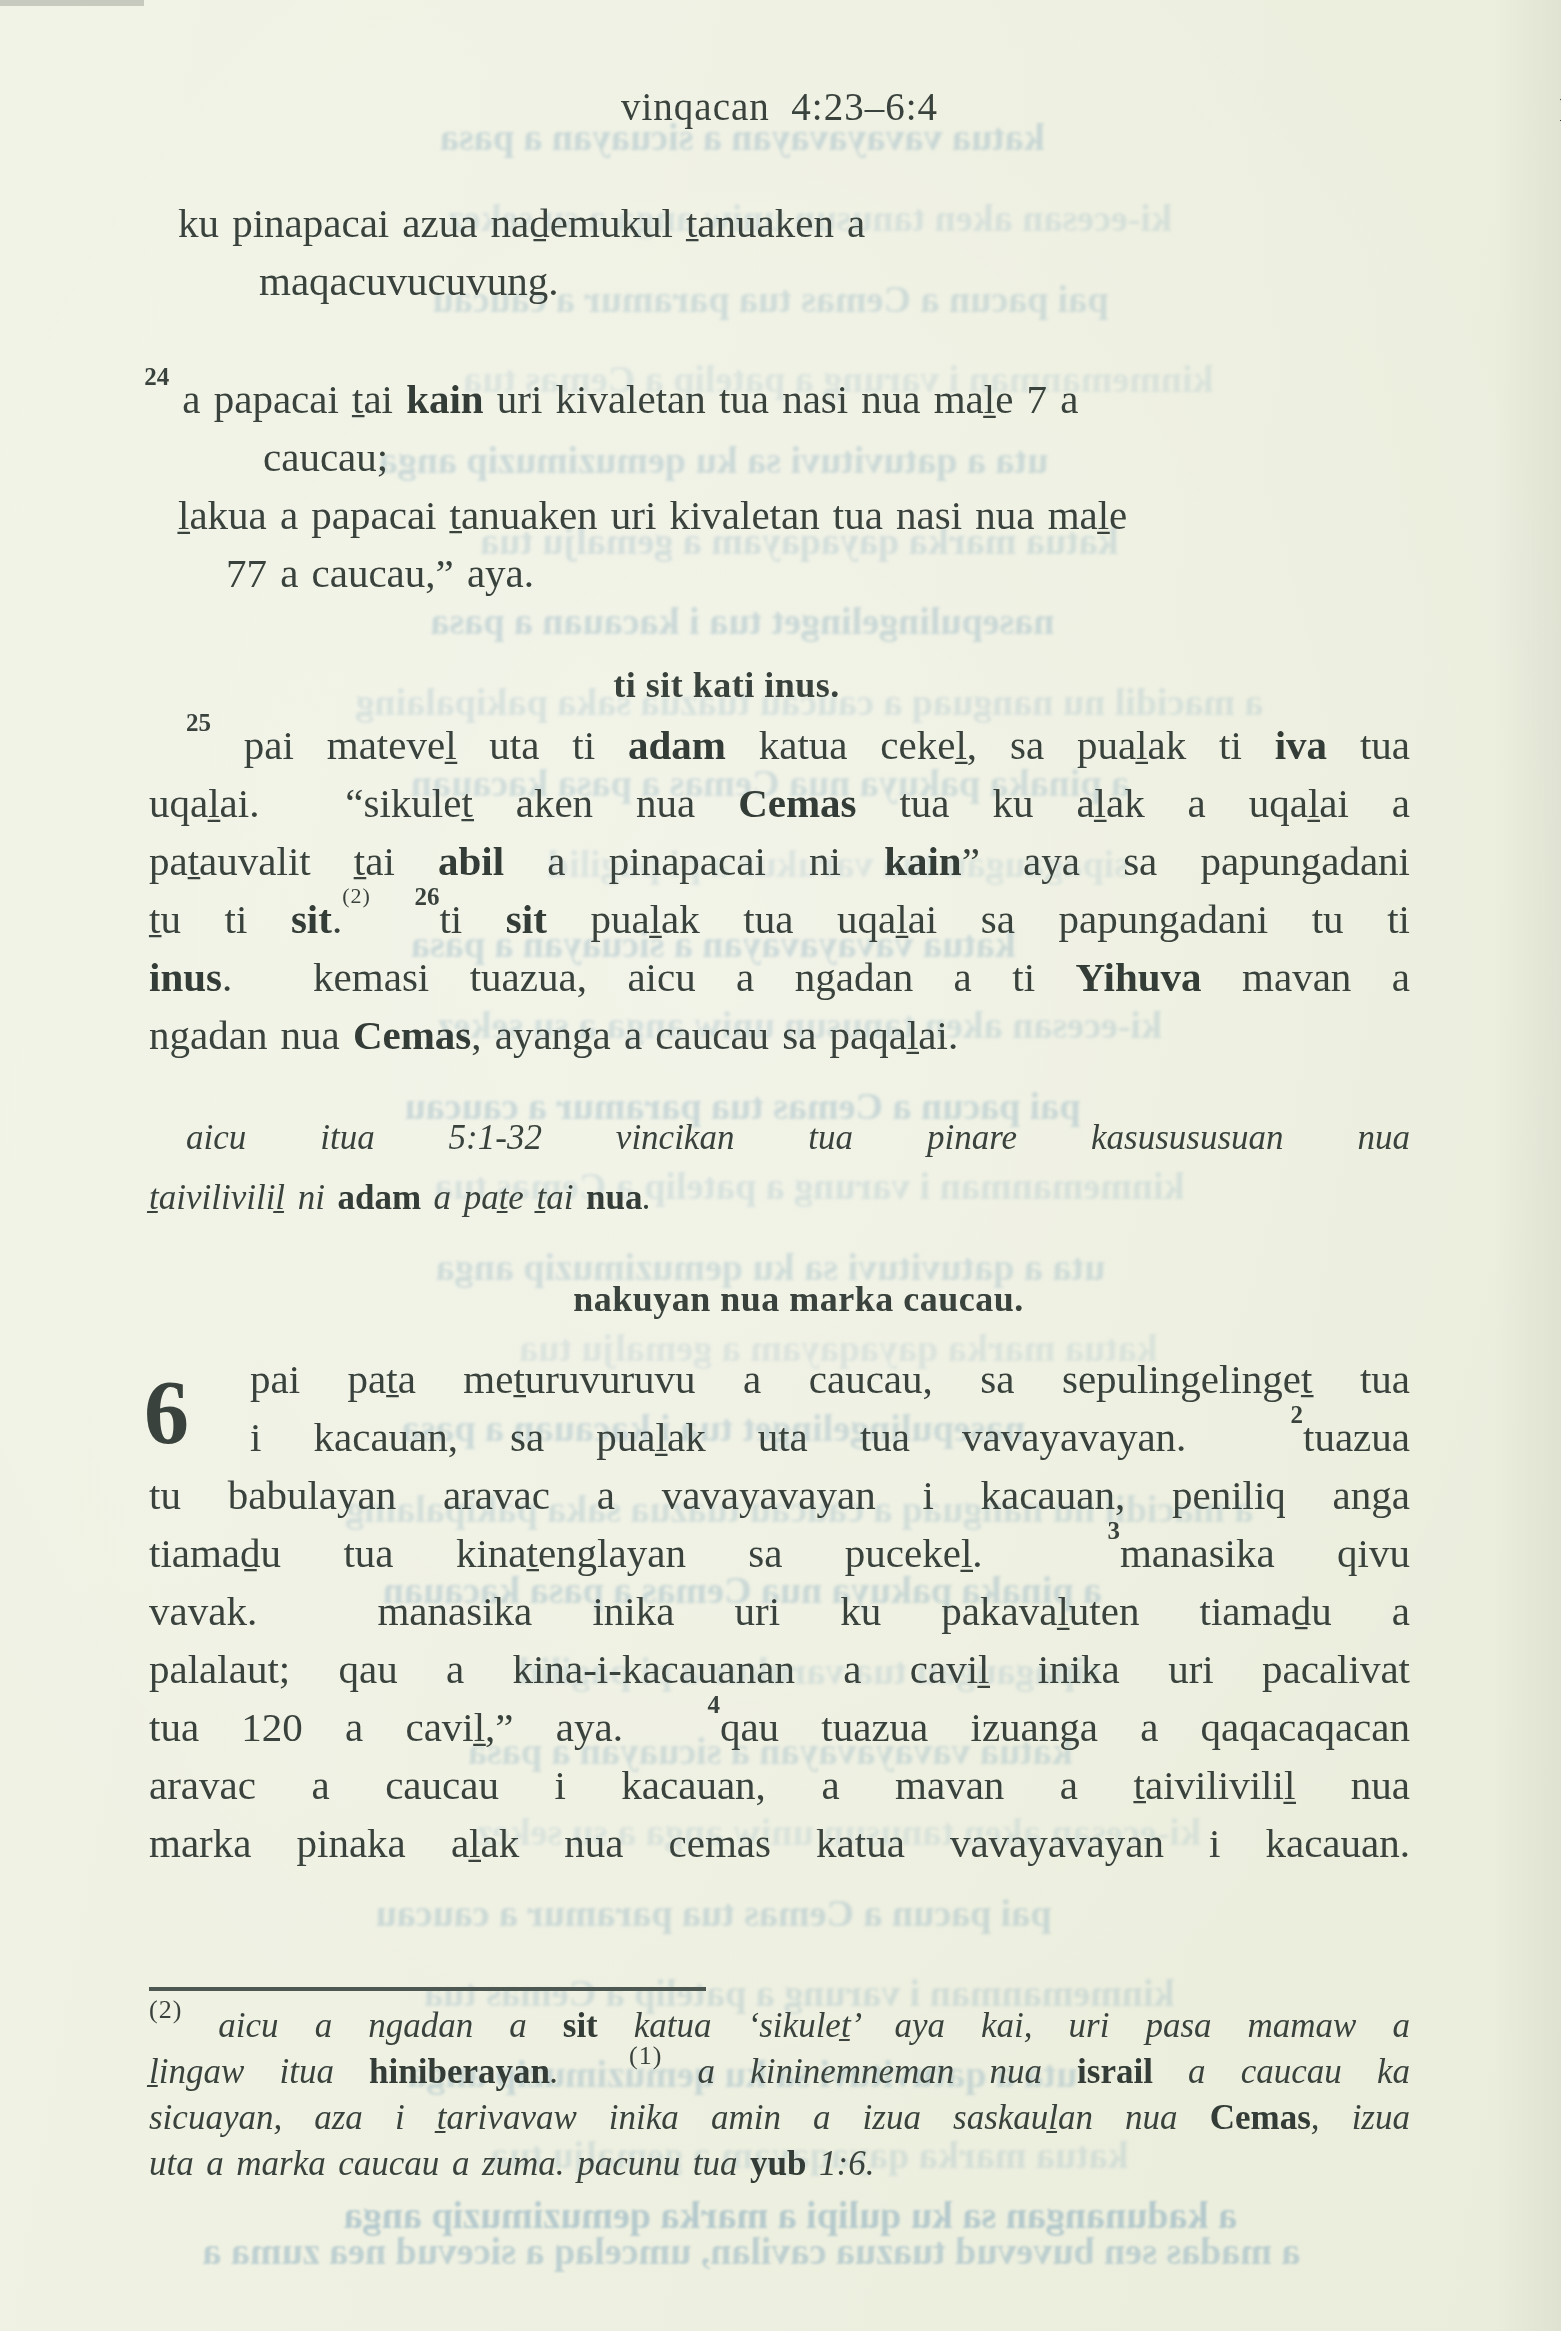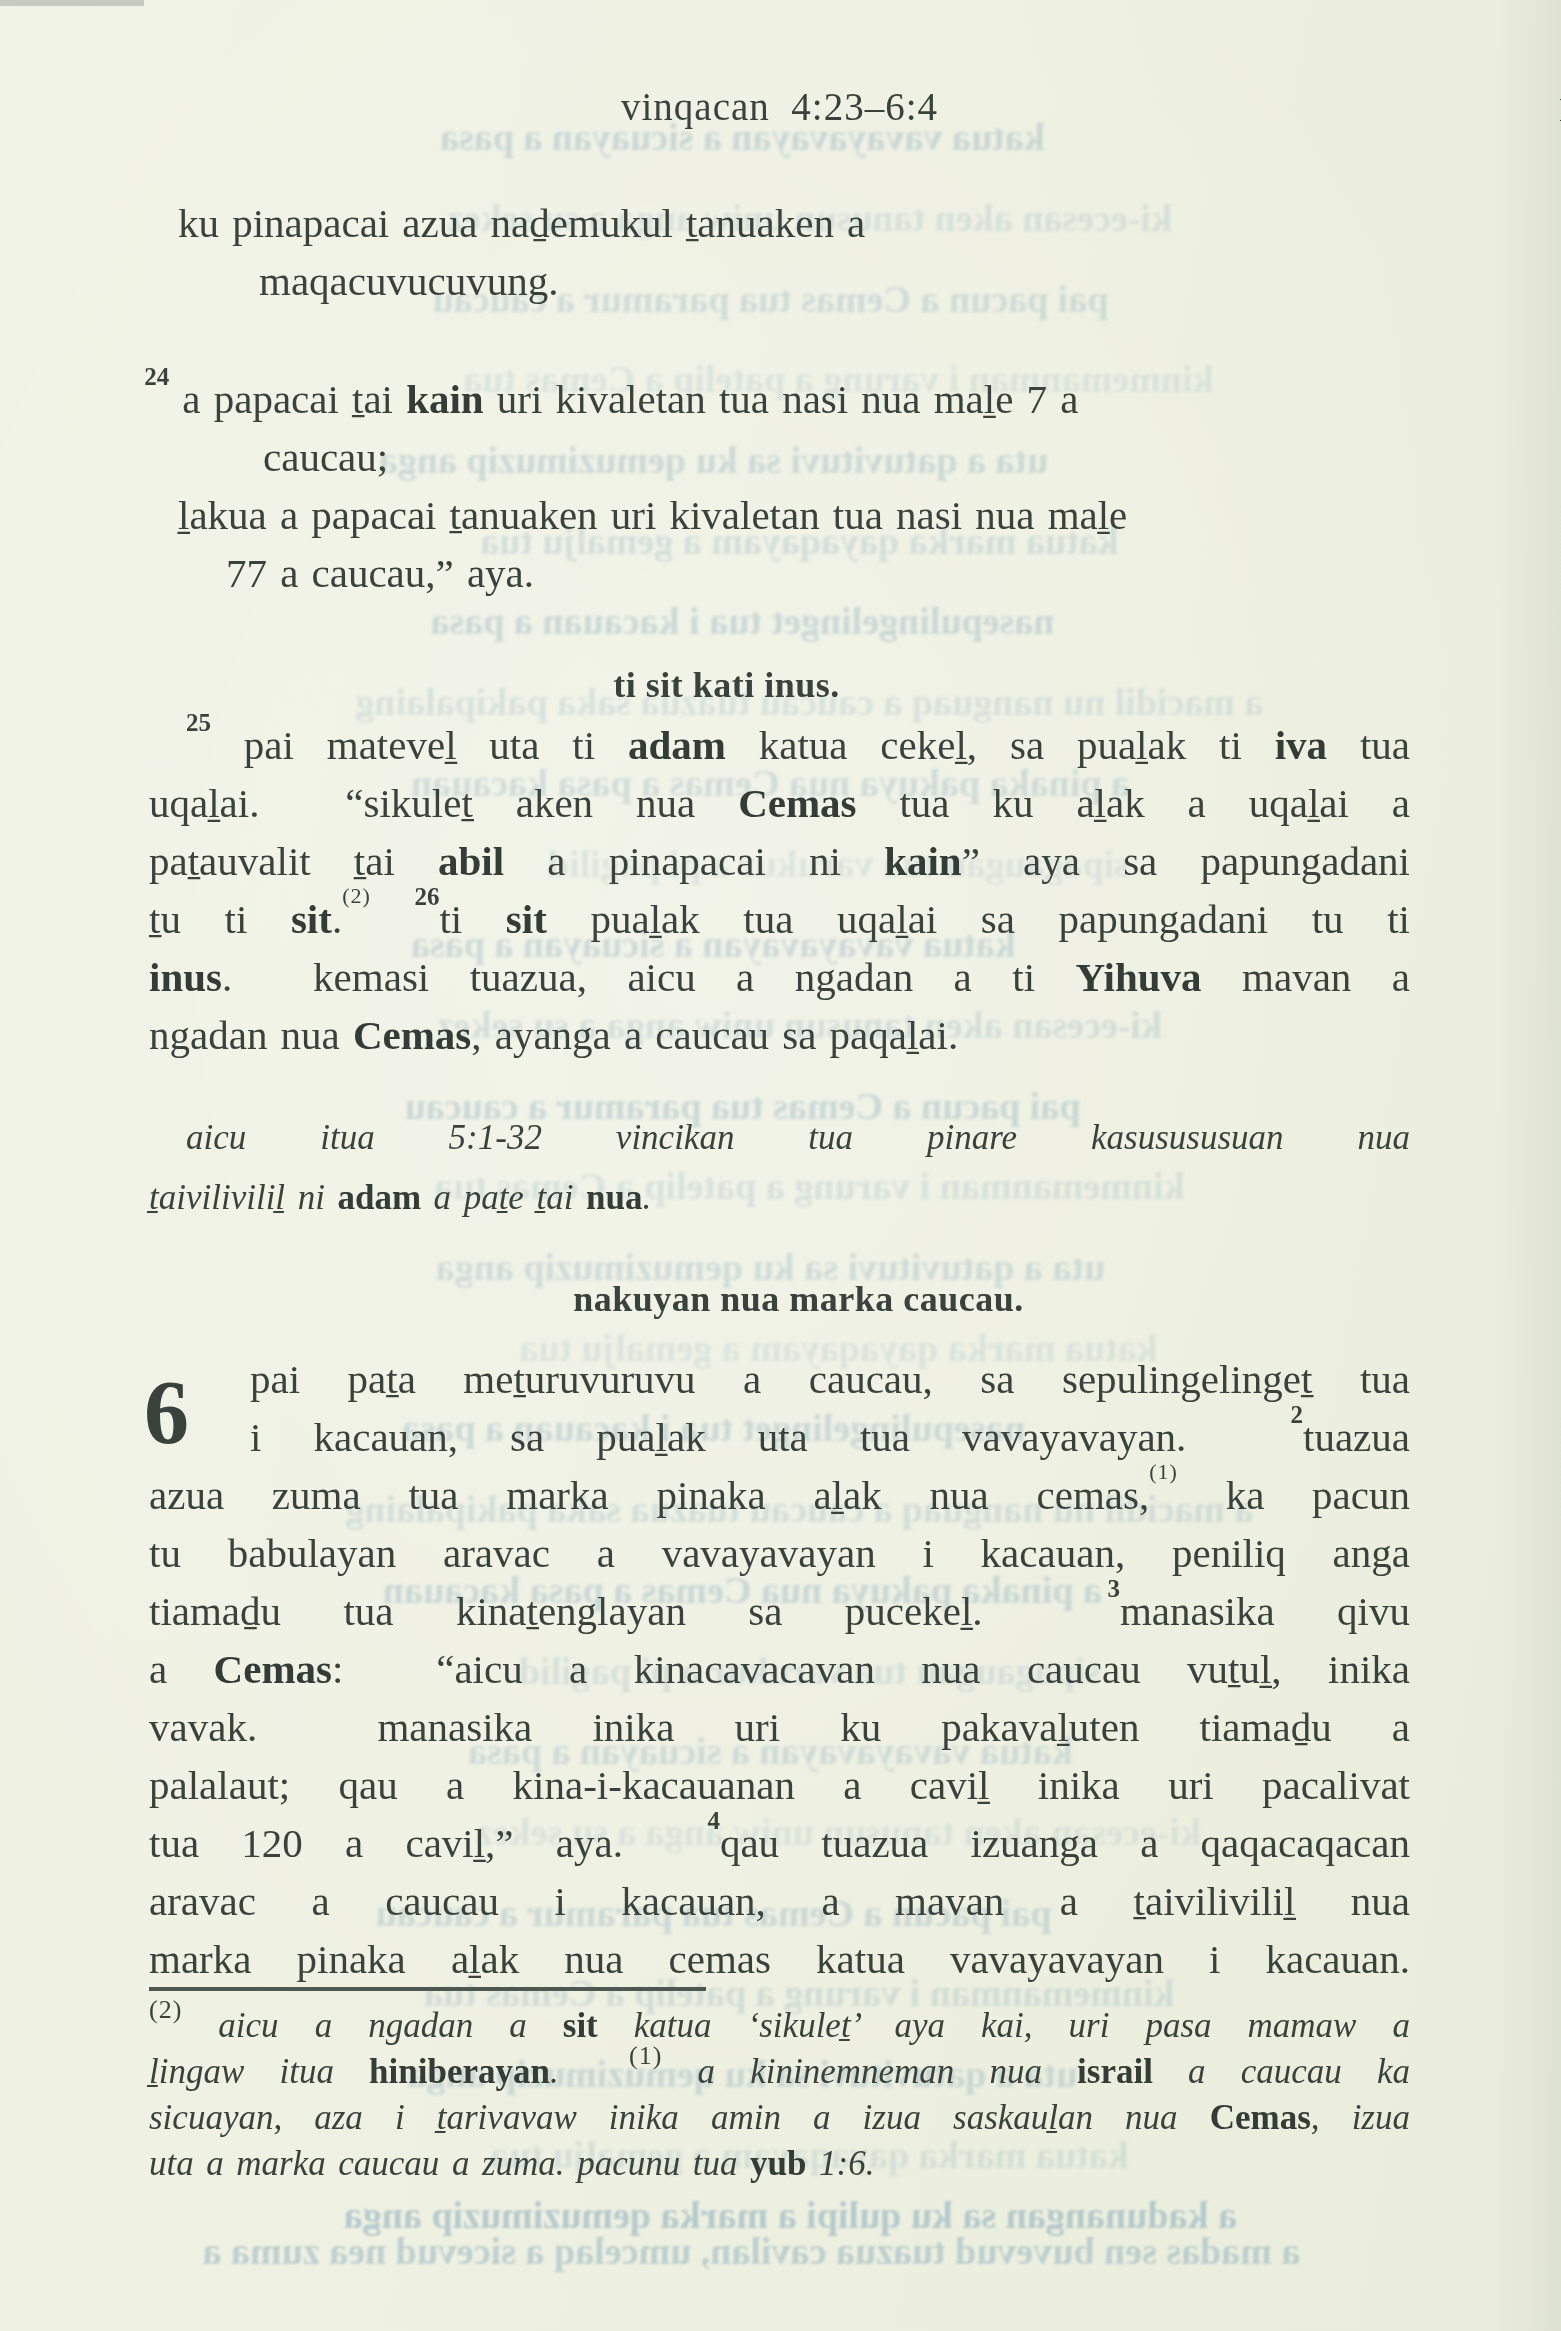--- a/index.html
+++ b/index.html
@@ -113,24 +113,22 @@
       </div>
       <div class="blk fn" style="top: 1108px;">
         <div class="line jf" style="line-height: 60px;">aicu itua 5:1-32 vincikan tua pinare kasusususuan nua</div>
         <div class="line l" style="line-height: 60px;">ṯaiviliviliḻ ni <b>adam</b> a paṯe ṯai <b>nua</b>.</div>
       </div>
       <div class="blk heading" style="top: 1270px; transform: translateX(19px);">nakuyan nua marka caucau.</div>
       <div class="blk bignum" style="top: 1368px; left: 144px;">6</div>
       <div class="blk " style="top: 1350px;">
         <div class="line jd">pai paṯa meṯuruvuruvu a caucau, sa sepulingelingeṯ tua</div>
         <div class="line jd">i kacauan, sa puaḻak uta tua vavayavayan.&nbsp; <sup class="v">2</sup>tuazua</div>
-        <div class="line j">azua zuma tua marka pinaka aḻak nua cemas,<sup class="r">(1)</sup> ka pacun</div>
         <div class="line j">tu babulayan aravac a vavayavayan i kacauan, peniliq anga</div>
         <div class="line j">tiamaḏu tua kinaṯenglayan sa pucekeḻ.&nbsp; <sup class="v">3</sup>manasika qivu</div>
-        <div class="line j">a <b>Cemas</b>:&nbsp; “aicu a kinacavacavan nua caucau vuṯuḻ, inika</div>
         <div class="line j">vavak.&nbsp; manasika inika uri ku pakavaḻuten tiamaḏu a</div>
         <div class="line j">palalaut; qau a kina-i-kacauanan a caviḻ inika uri pacalivat</div>
         <div class="line j">tua 120 a caviḻ,” aya.&nbsp; <sup class="v">4</sup>qau tuazua izuanga a qaqacaqacan</div>
         <div class="line j">aravac a caucau i kacauan, a mavan a ṯaiviliviliḻ nua</div>
         <div class="line j">marka pinaka aḻak nua cemas katua vavayavayan i kacauan.</div>
       </div>
       <div class="blk fnrule" style="top: 1987px;"></div>
       <div class="blk fn" style="top: 2003px;">
         <div class="line j"><sup class="r">(2)</sup> aicu a ngadan a <b>sit</b> katua ‘sikuleṯ’ aya kai, uri pasa mamaw a</div>
         <div class="line j">ḻingaw itua <b>hiniberayan</b>.&nbsp; <sup class="r">(1)</sup> a kininemneman nua <b>israil</b> a caucau ka</div>

